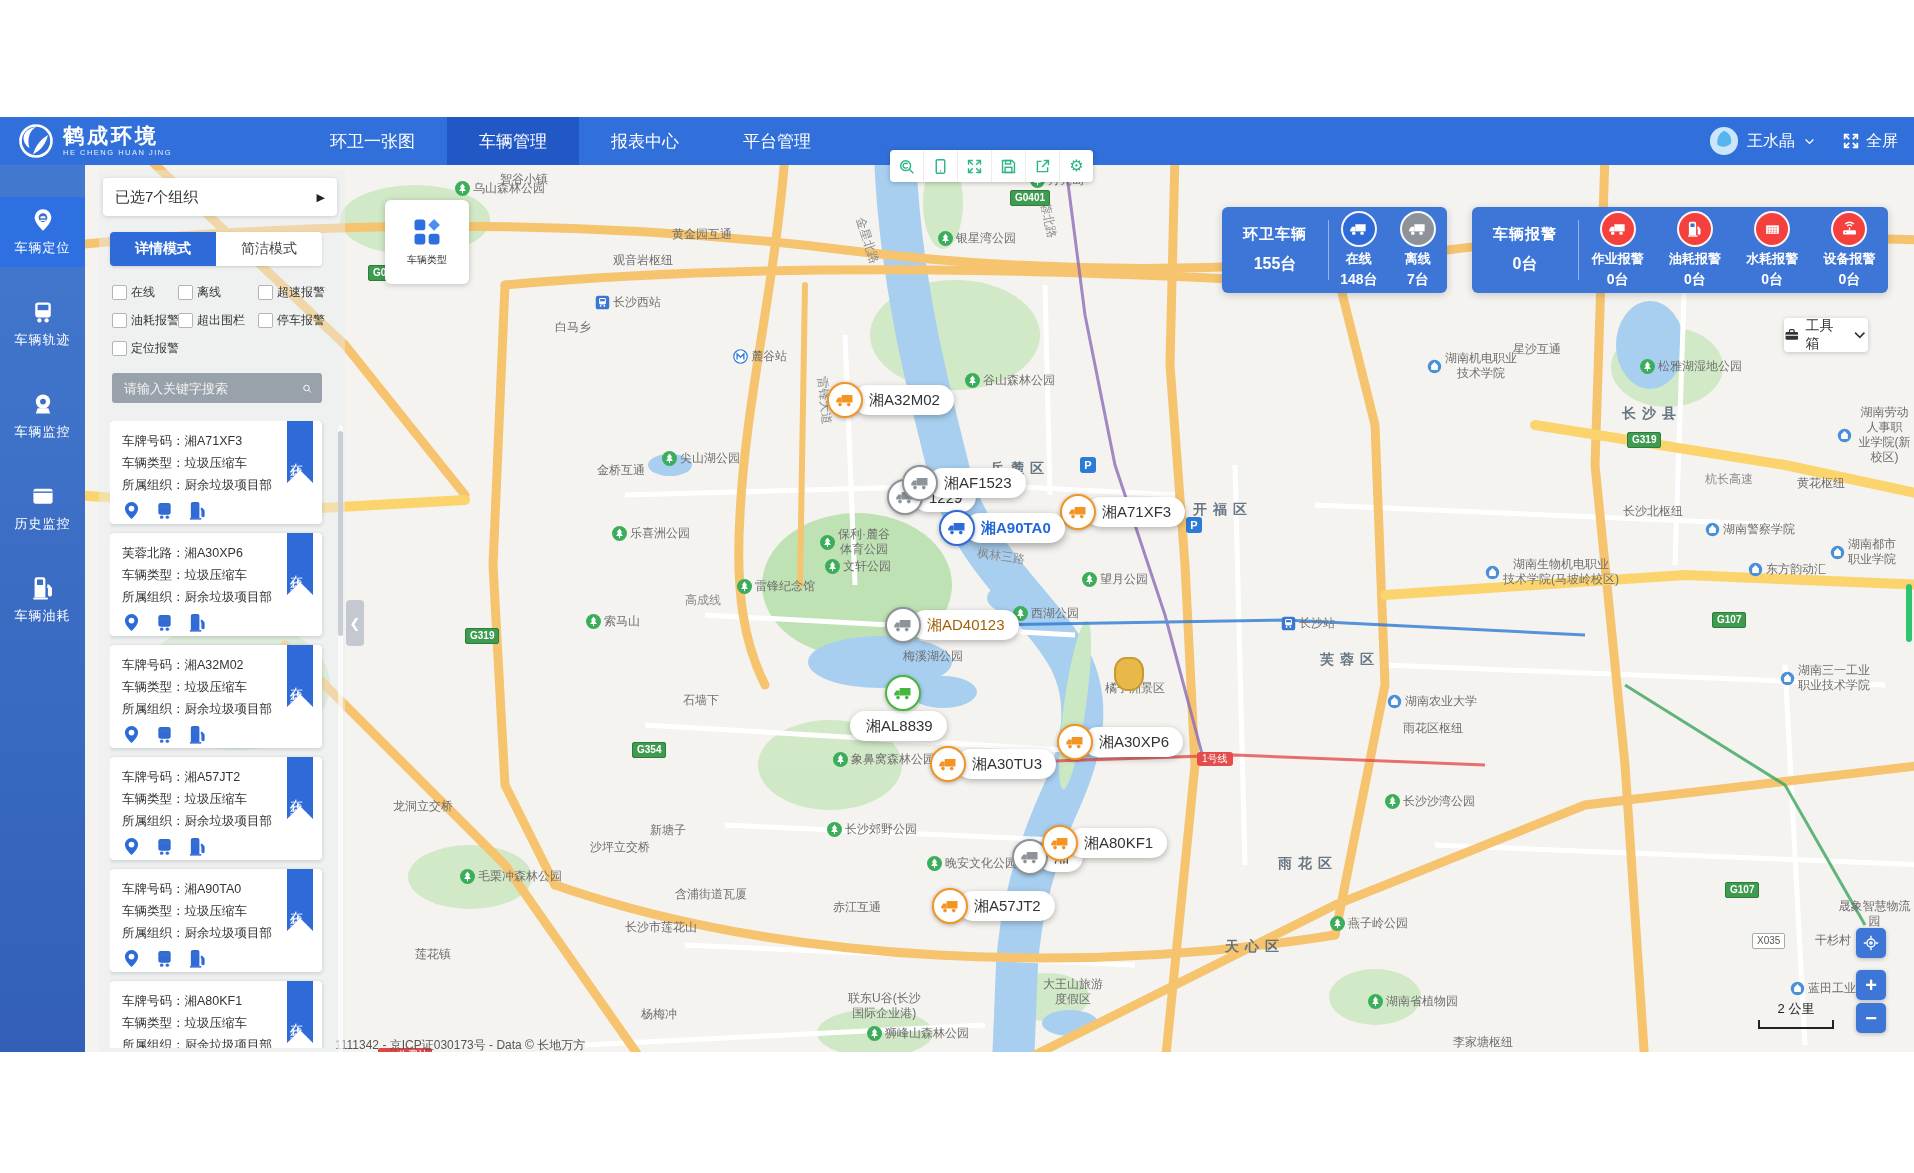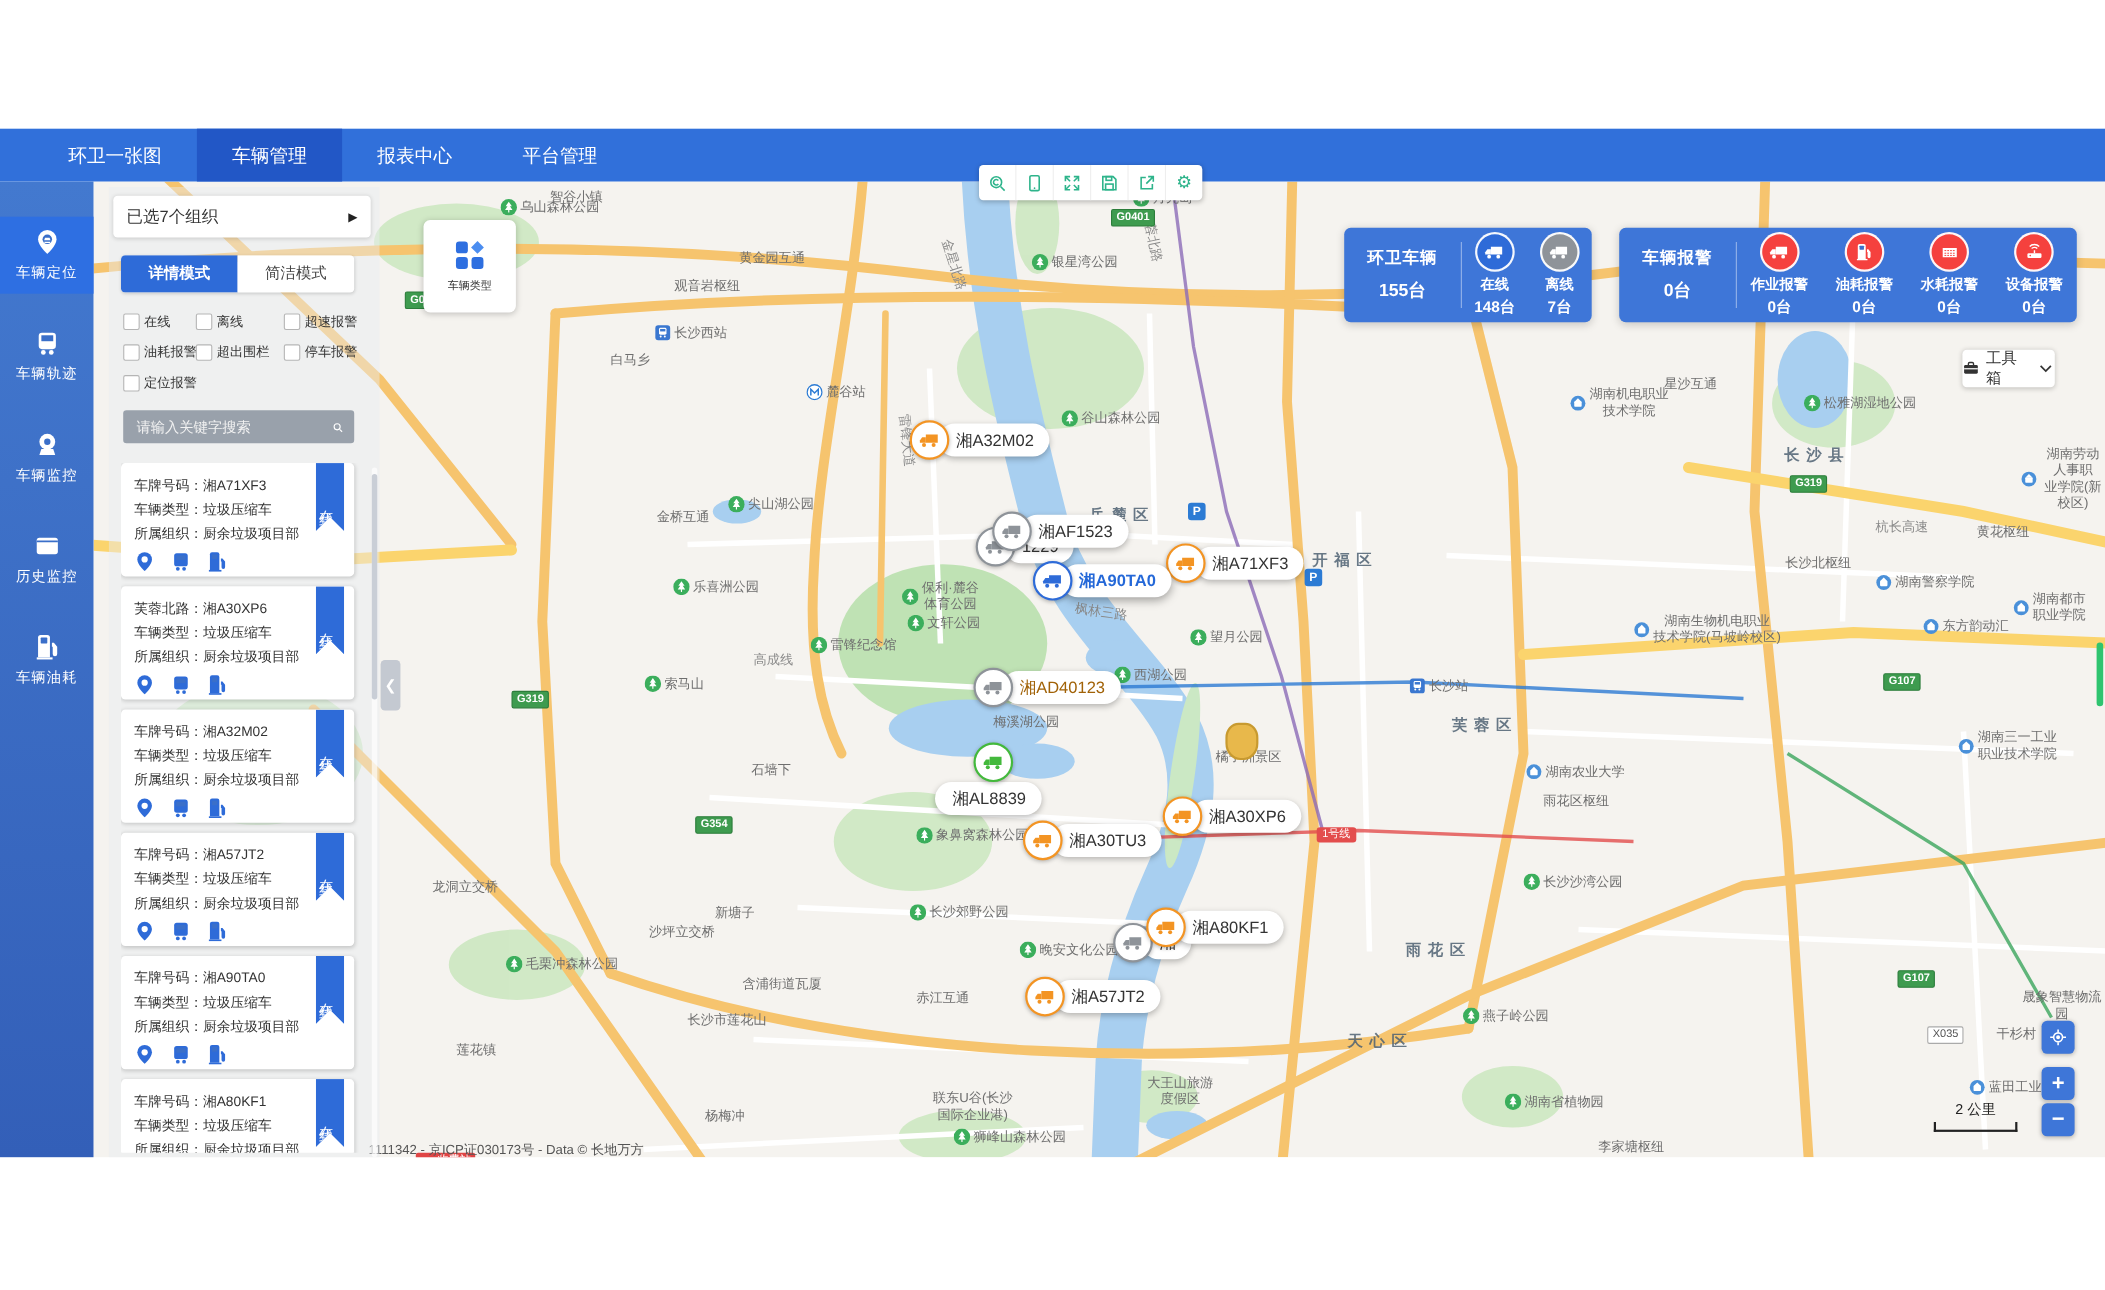--- a/index.html
+++ b/index.html
@@ -98,26 +98,58 @@
   .lscroll{position:absolute;left:338px;top:425px;width:5px;height:627px;background:rgba(255,255,255,.65);border-radius:3px;z-index:16;}
   .lthumb{position:absolute;left:0;top:6px;width:5px;height:205px;background:#c9ced6;border-radius:3px;}
   .edgebar{position:absolute;left:1906px;top:584px;width:6px;height:58px;background:#2FC46F;border-radius:3px;z-index:22;}
 </style>
 </head>
 <body>
 
 <div class="page">
 
   <div class="topbar">
+    <div class="logo">
+      <svg viewBox="0 0 36 36">
+        <circle cx="18" cy="18" r="15.5" fill="none" stroke="#fff" stroke-width="2.6"></circle>
+        <path d="M18 4C11 8 9 17 11.5 25c-3.5-2-6-6-6-10C5.5 9.5 11 4.8 18 4z" fill="#fff"></path>
+        <path d="M15 32c2-9 8-16 15-20-2 8-6 14-13 18z" fill="#fff"></path>
+      </svg>
+      <div class="logo-txt">
+        <div class="logo-title">鹤成环境</div>
+        <div class="logo-sub">HE CHENG HUAN JING</div>
+      </div>
+    </div>
     <nav id="nav">
         <div class="navtab">环卫一张图</div>
         <div class="navtab active">车辆管理</div>
         <div class="navtab">报表中心</div>
         <div class="navtab">平台管理</div>
       </nav>
+    <div class="top-right">
+      <span class="avatar">
+        <svg viewBox="0 0 32 32">
+            <circle cx="16" cy="16" r="15" fill="#CBE6FA"></circle>
+            <path d="M16 5c5.5 2 8.5 7.5 7.5 13-3.5 4.5-10 5.5-14.5 2-1-6.5 1.5-12 7-15z" fill="#56B5EF"></path>
+          </svg>
+      </span>
+      <span>王水晶</span>
+      <span class="chev">
+        <svg viewBox="0 0 20 20" width="13" height="13" fill="none" stroke="#fff" stroke-width="2">
+            <path d="M4 7l6 6 6-6"></path>
+          </svg>
+      </span>
+      <span class="fsbtn">
+        <svg viewBox="0 0 20 20" width="18" height="18" fill="none" stroke="#fff" stroke-width="2">
+          <path d="M8 3H3v5M12 3h5v5M3 12v5h5M17 12v5h-5"></path>
+          <path d="M3.5 3.5L8 8M16.5 3.5L12 8M3.5 16.5L8 12M16.5 16.5L12 12"></path>
+        </svg>
+        <span>全屏</span>
+      </span>
+    </div>
   </div>
 
   <aside class="sidebar" id="sidebar">
       <div class="sitem active">
         <span class="sic"><svg viewBox="0 0 20 20" fill="currentColor">
             <path d="M10 1a7 7 0 0 1 7 7c0 5-7 11-7 11S3 13 3 8a7 7 0 0 1 7-7z"></path>
             <circle cx="10" cy="8" r="3.6" fill="#3A6FC9"></circle>
             <path d="M7.6 8.6h4.8l-.7-1.8H8.3zM7.8 9.8h4.4v1H7.8z" fill="#fff"></path>
           </svg></span>
         <span class="slb">车辆定位</span>

